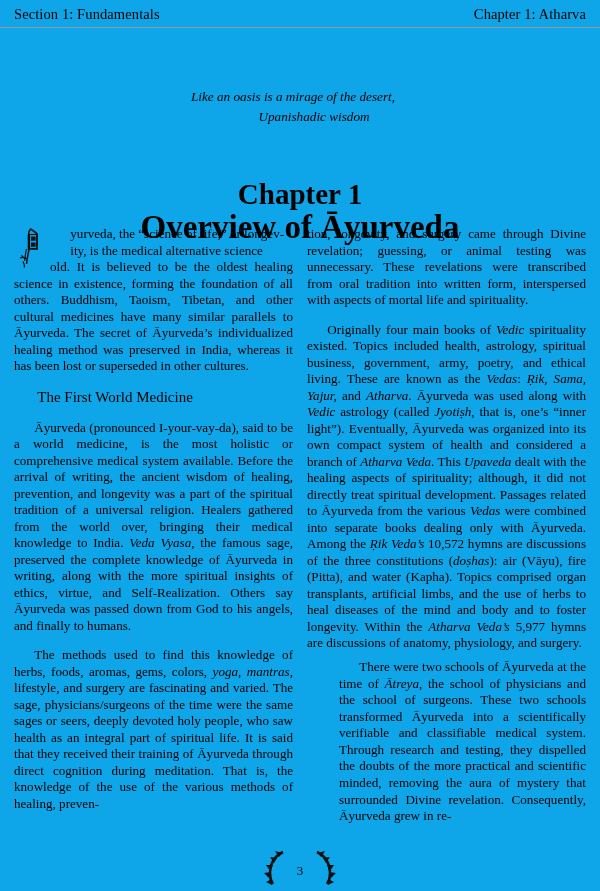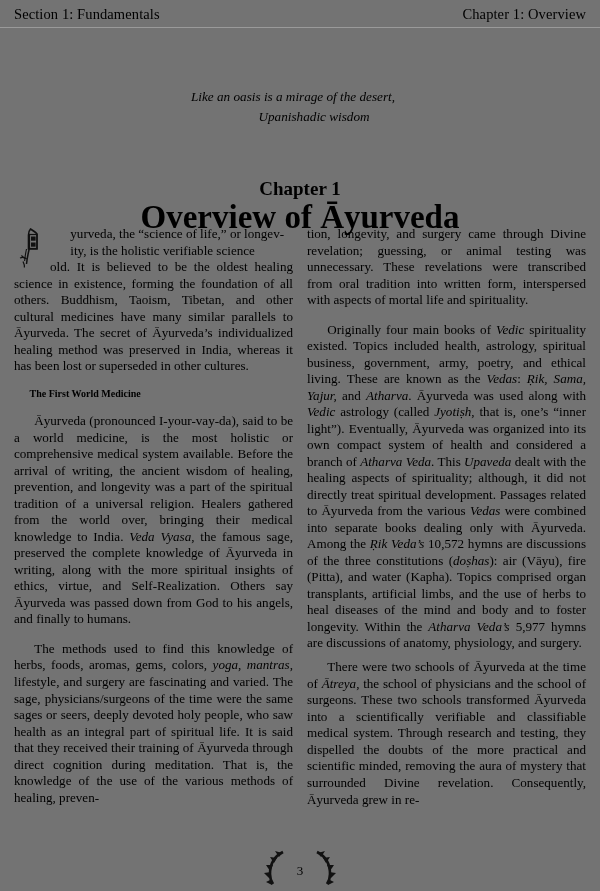--- a/index.html
+++ b/index.html
@@ -4,21 +4,21 @@
 <style>
   html, body {
     margin: 0;
     padding: 0;
     background: #ffffff;
   }
   .page {
     position: relative;
     width: 600px;
     height: 891px;
-    background: #737373;
+    background: #0ea5e9;
     color: #000000;
     font-family: "Liberation Serif", "DejaVu Serif", serif;
     overflow: hidden;
     box-sizing: border-box;
   }
 
   
   .runhead {
     position: absolute;
     top: 6px;
@@ -60,21 +60,21 @@
   
   .chapter-title {
     position: absolute;
     top: 158px;
     left: 0;
     right: 0;
     text-align: center;
     font-weight: bold;
     line-height: 1.07;
   }
-  .chapter-title .line1 { display: block; font-size: 19px; }
+  .chapter-title .line1 { display: block; font-size: 29px; }
   .chapter-title .line2 { display: block; font-size: 33px; }
 
   
   .columns {
     position: absolute;
     top: 226px;
     left: 14px;
     right: 12px;
     bottom: 46px;
     display: flex;
@@ -86,25 +86,25 @@
     line-height: 1.262;
     text-align: justify;
     text-justify: inter-word;
     hyphens: none;
   }
   .col p {
     margin: 0;
     text-indent: 1.55em;
   }
   .col p + p { margin-top: 13px; }
-  .col p.para-gap { margin-top: 7.5px; }
+  .col p.para-gap { margin-top: 7.5px; margin-left: 32px; }
   .col p.noindent { text-indent: 0; }
   .subhead {
-    font-weight: bold;
-    font-size: 10px;
+    font-weight: normal;
+    font-size: 15px;
     margin: 8px 0 0 0;
     text-align: left;
     text-indent: 0;
   }
   em, .it { font-style: italic; }
 
   
   .dropcap-para {
     position: relative;
     text-indent: 0;
@@ -152,21 +152,21 @@
     left: 0;
   }
 </style>
 </head>
 <body>
 
 <div class="page">
 
   <div class="runhead">
     <span>Section 1: Fundamentals</span>
-    <span>Chapter 1: Overview</span>
+    <span>Chapter 1: Atharva</span>
   </div>
   <div class="head-rule"></div>
 
   <div class="epigraph">
     <span>Like an oasis is a mirage of the desert,</span><br>
     <span class="attrib">Upanishadic wisdom</span>
   </div>
 
   <h1 class="chapter-title">
     <span class="line1">Chapter 1</span>
@@ -187,21 +187,21 @@
               <rect x="15" y="15.5" width="4.6" height="4.2" fill="#111111"></rect>
               <path d="M13.2 22 C12 27 11 32 10.5 37" fill="none" stroke="#111111" stroke-width="1.5"></path>
               <path d="M10.5 22 C9.6 26 9 30 8.6 34" fill="none" stroke="#111111" stroke-width="1.1"></path>
               <path d="M4 31 C6.5 30 9 30.5 10.6 32" fill="none" stroke="#111111" stroke-width="1.3"></path>
               <path d="M5.4 28.5 L8.8 31.5" stroke="#111111" stroke-width="1.1" fill="none"></path>
               <path d="M7 34.5 C8 36.5 8.6 38.5 8.4 40.5" fill="none" stroke="#111111" stroke-width="1.2"></path>
             </g>
           </svg>
         </span>
         <span class="dc-l1">yurveda, the “science of life,” or longev-</span>
-        <span class="dc-l2">ity, is the holistic verifiable science</span>
+        <span class="dc-l2">ity, is the medical alternative science</span>
         <span>old.  It is believed to be the oldest healing science in existence, forming the foundation of all others.  Buddhism, Taoism, Tibetan, and other cultural medicines have many similar parallels to Āyurveda.  The secret of  Āyurveda’s individualized healing method was preserved in India, whereas it has been lost or superseded in other cultures.</span>
       </p>
 
       <p class="subhead">The First World Medicine</p>
 
       <p><span>Āyurveda (pronounced I-your-vay-da), said to be a world medicine, is the most holistic or comprehensive medical system available. Before the arrival of writing, the ancient wisdom of healing, prevention, and longevity was a part of the spiritual tradition of a universal religion. Healers gathered from the world over, bringing their medical knowledge to India.  </span><em class="it">Veda Vyasa</em><span>, the famous sage, preserved the complete knowledge of Āyurveda in writing, along with the more spiritual insights of ethics, virtue, and Self-Realization.  Others say Āyurveda was passed down from God to his angels, and finally to humans.</span></p>
 
       <p><span>The methods used to find this knowledge of herbs, foods, aromas, gems, colors, </span><em class="it">yoga</em><span>, </span><em class="it">mantras</em><span>, lifestyle, and surgery are fascinating and varied.  The sage, physicians/surgeons of the time were the same sages or seers, deeply devoted holy people, who saw health as an integral part of spiritual life.  It is said that they received their training of Āyurveda through direct cognition during meditation.  That is, the knowledge of the use of the various methods of healing, preven-</span></p>
 
     </div>

